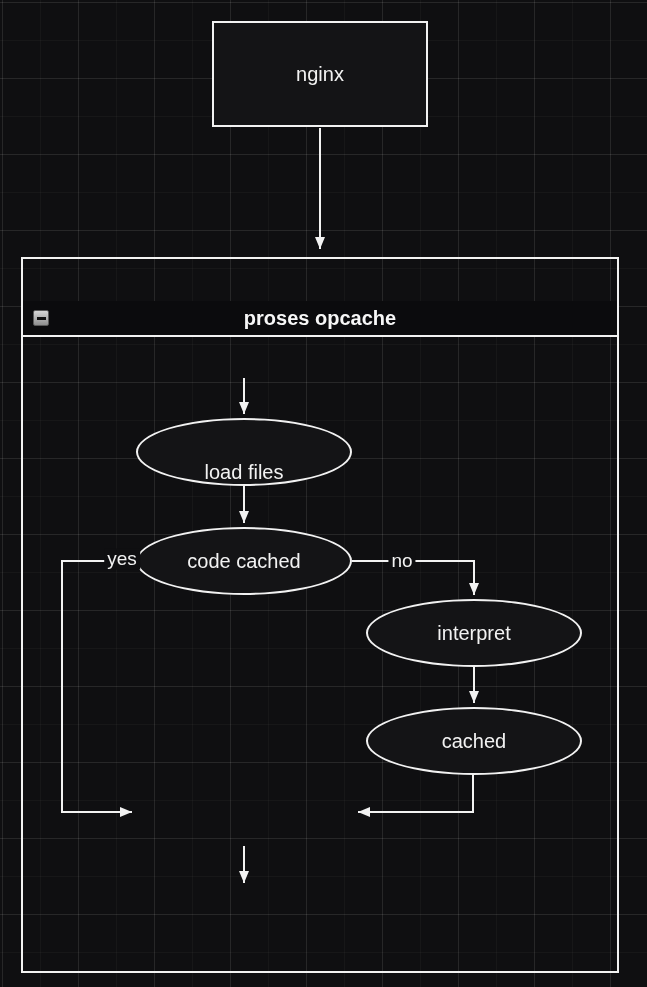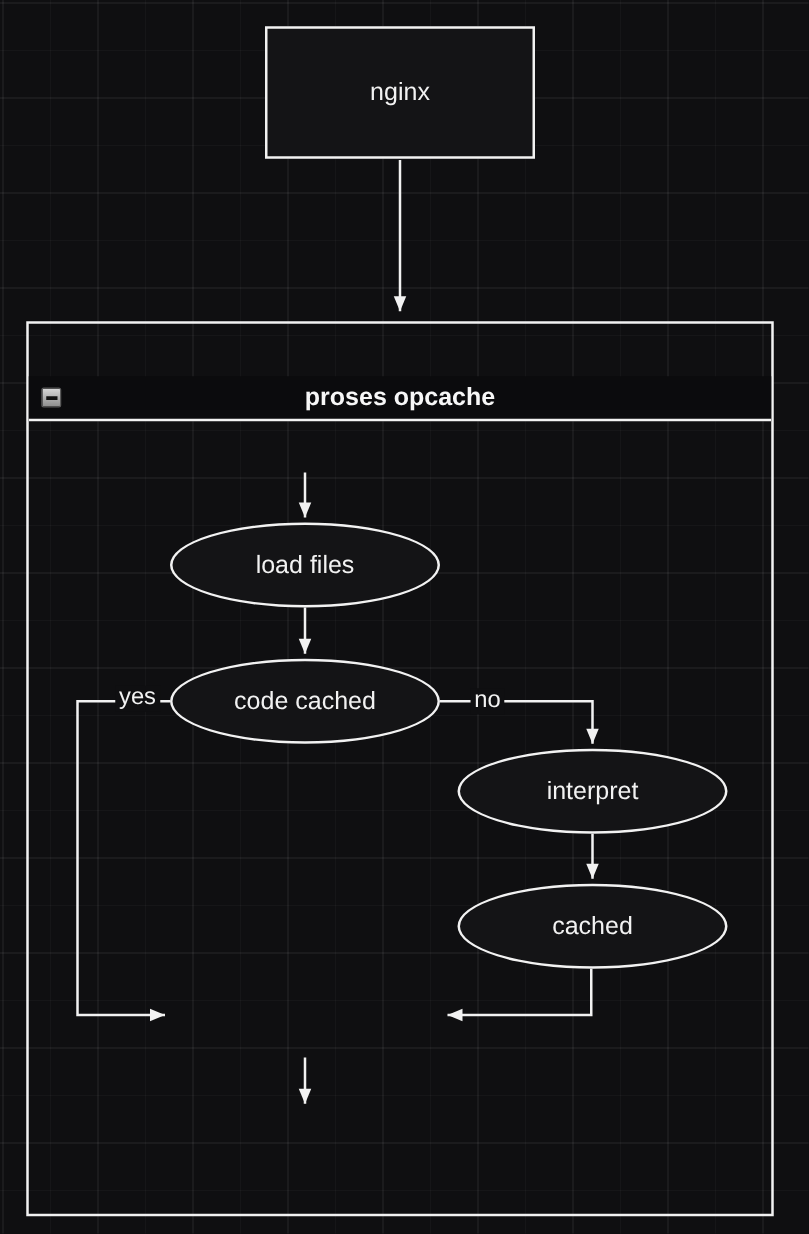--- a/index.html
+++ b/index.html
@@ -92,20 +92,21 @@
   }
   .edge-label {
     position: absolute;
     transform: translate(-50%, -50%);
     background: #0f0f11;
     color: #f2f2f2;
     font-size: 19px;
     padding: 0 3px;
     z-index: 4;
     line-height: 1.1;
+    margin-left: 12px;
   }
 </style>
 </head>
 <body>
 
 <div id="canvas">
 
   <div class="node rect" style="left:212px; top:21px; width:216px; height:106px;">
     <span>nginx</span>
   </div>
@@ -113,21 +114,21 @@
   <div id="container-frame">
     <div id="container-header">
       <div id="collapse-button">
         <div class="minus-bar"></div>
       </div>
       <span>proses opcache</span>
     </div>
   </div>
 
 
-  <div class="node ellipse" style="left:136px; top:418px; width:216px; height:68px;">
+  <div class="node ellipse" style="left:136px; top:418px; width:216px; height:68px;align-items:flex-end;">
     <span>load files</span>
   </div>
 
   <div class="node ellipse" style="left:136px; top:527px; width:216px; height:68px;">
     <span>code cached</span>
   </div>
 
   <div class="node ellipse" style="left:366px; top:599px; width:216px; height:68px;">
     <span>interpret</span>
   </div>

